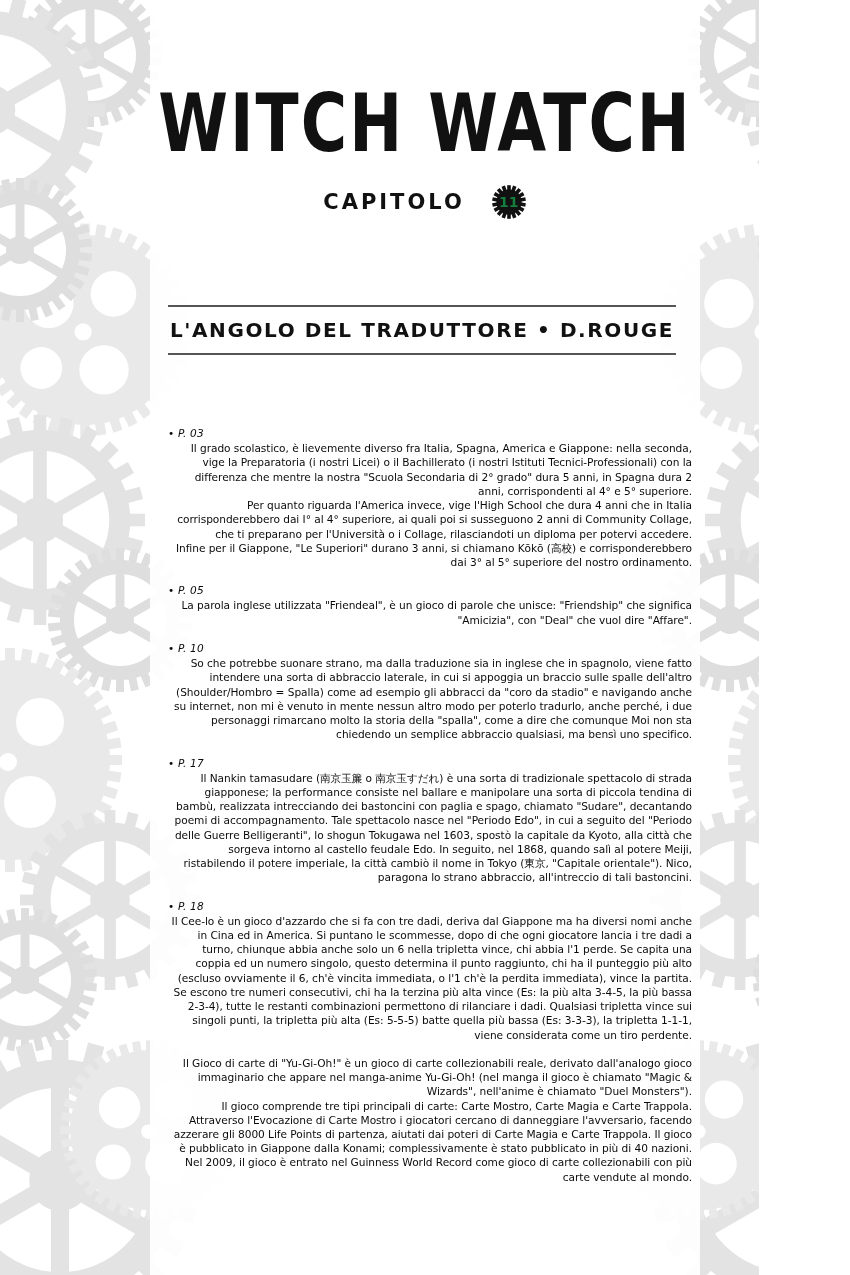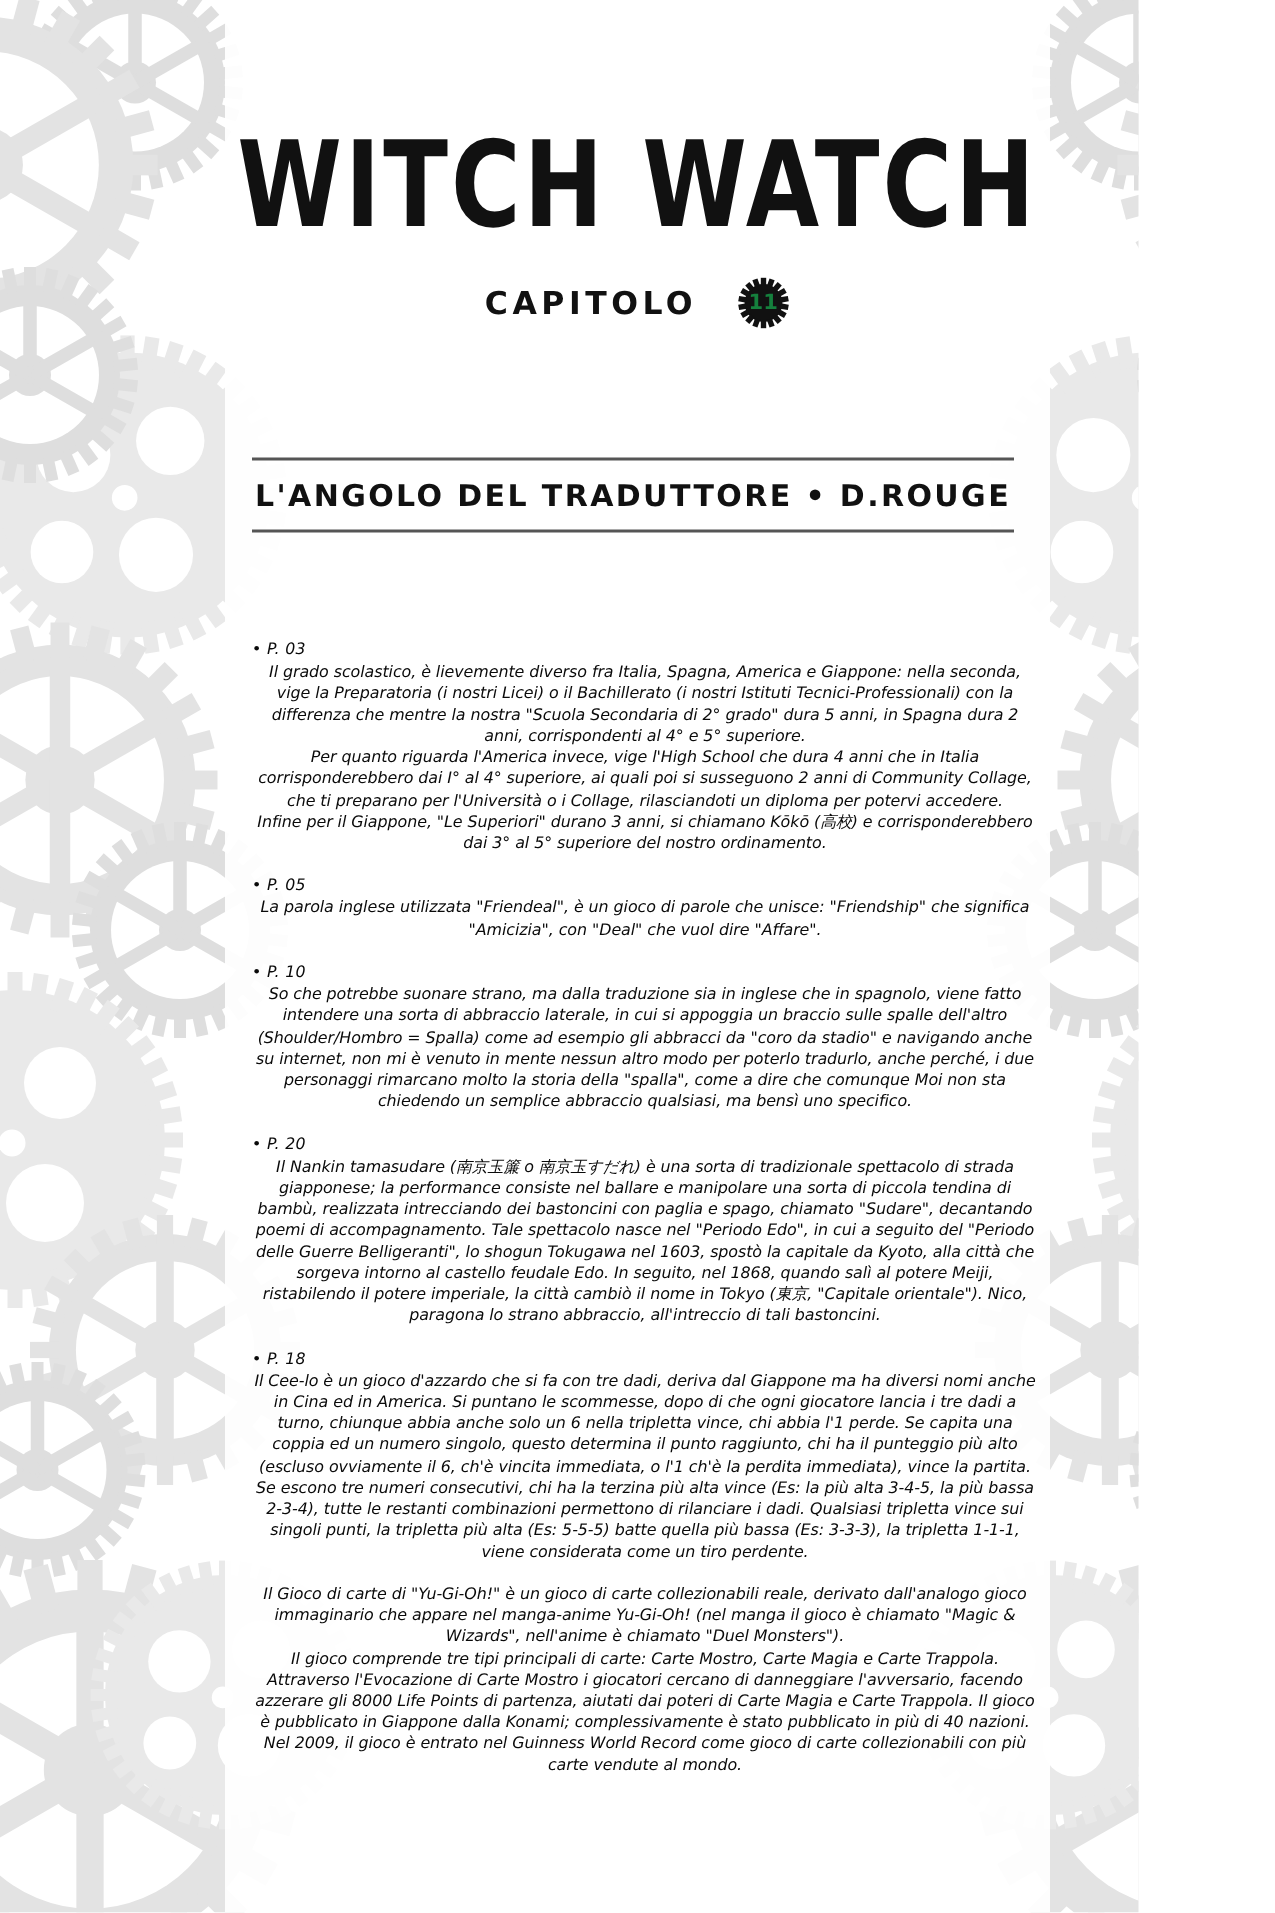--- a/index.html
+++ b/index.html
@@ -126,26 +126,25 @@
   .note-label {
     font-family: "DejaVu Sans", sans-serif;
     font-style: italic;
     font-size: 10.5px;
     line-height: 1.35;
     margin: 0 0 1px 0;
     letter-spacing: 0.2px;
   }
   .note-para {
     font-family: "DejaVu Sans", sans-serif;
-    font-style: italic;
     font-size: 10.6px;
     line-height: 1.345;
     margin: 0;
     letter-spacing: -0.05px;
-    text-align: center;
+    text-align: right;
   }
 </style>
 </head>
 <body>
 
 <div class="page">
 
   <div class="gear-bg">
     <svg viewBox="0 0 850 1275" xmlns="http://www.w3.org/2000/svg" aria-hidden="true">
       <defs>
@@ -368,21 +367,21 @@
         </div>
         <div class="note-block">
           <p class="note-label">• P. 05</p>
           <p class="note-para">La parola inglese utilizzata "Friendeal", è un gioco di parole che unisce: "Friendship" che significa "Amicizia", con "Deal" che vuol dire "Affare".</p>
         </div>
         <div class="note-block">
           <p class="note-label">• P. 10</p>
           <p class="note-para">So che potrebbe suonare strano, ma dalla traduzione sia in inglese che in spagnolo, viene fatto intendere una sorta di abbraccio laterale, in cui si appoggia un braccio sulle spalle dell'altro (Shoulder/Hombro = Spalla) come ad esempio gli abbracci da "coro da stadio" e navigando anche su internet, non mi è venuto in mente nessun altro modo per poterlo tradurlo, anche perché, i due personaggi rimarcano molto la storia della "spalla", come a dire che comunque Moi non sta chiedendo un semplice abbraccio qualsiasi, ma bensì uno specifico.</p>
         </div>
         <div class="note-block">
-          <p class="note-label">• P. 20</p>
+          <p class="note-label">• P. 17</p>
           <p class="note-para">Il Nankin tamasudare (南京玉簾 o 南京玉すだれ) è una sorta di tradizionale spettacolo di strada giapponese;  la performance consiste nel ballare e manipolare una sorta di piccola tendina di bambù, realizzata intrecciando dei bastoncini con paglia e spago, chiamato "Sudare", decantando poemi di accompagnamento. Tale spettacolo nasce nel "Periodo Edo", in cui a seguito del "Periodo delle Guerre Belligeranti", lo shogun Tokugawa nel 1603, spostò la capitale da Kyoto, alla città che sorgeva intorno al castello feudale Edo. In seguito, nel 1868, quando salì al potere Meiji, ristabilendo il potere imperiale, la città cambiò il nome in Tokyo (東京, "Capitale orientale"). Nico, paragona lo strano abbraccio, all'intreccio di tali bastoncini.</p>
         </div>
         <div class="note-block">
           <p class="note-label">• P. 18</p>
           <p class="note-para">Il Cee-lo è un gioco d'azzardo che si fa con tre dadi, deriva dal Giappone ma ha diversi nomi anche in Cina ed in America. Si puntano le scommesse, dopo di che ogni giocatore lancia i tre dadi a turno, chiunque abbia anche solo un 6 nella tripletta vince, chi abbia l'1 perde. Se capita una coppia ed un numero singolo, questo determina il punto raggiunto, chi ha il punteggio più alto (escluso ovviamente il 6, ch'è vincita immediata, o l'1 ch'è la perdita immediata), vince la partita. Se escono tre numeri consecutivi, chi ha la terzina più alta vince (Es: la più alta 3-4-5, la più bassa 2-3-4), tutte le restanti combinazioni permettono di rilanciare i dadi. Qualsiasi tripletta vince sui singoli punti, la tripletta più alta (Es: 5-5-5) batte quella più bassa (Es: 3-3-3), la tripletta 1-1-1, viene considerata come un tiro perdente.</p>
         </div>
         <div class="note-block">
           <p class="note-para">Il Gioco di carte di "Yu-Gi-Oh!" è un gioco di carte collezionabili reale, derivato dall'analogo gioco immaginario che appare nel manga-anime Yu-Gi-Oh! (nel manga il gioco è chiamato "Magic &amp; Wizards", nell'anime è chiamato "Duel Monsters").</p>
           <p class="note-para">Il gioco comprende tre tipi principali di carte: Carte Mostro, Carte Magia e Carte Trappola. Attraverso l'Evocazione di Carte Mostro i giocatori cercano di danneggiare l'avversario, facendo azzerare gli 8000 Life Points di partenza, aiutati dai poteri di Carte Magia e Carte Trappola. Il gioco è pubblicato in Giappone dalla Konami; complessivamente è stato pubblicato in più di 40 nazioni. Nel 2009, il gioco è entrato nel Guinness World Record come gioco di carte collezionabili con più carte vendute al mondo.</p>
         </div>

